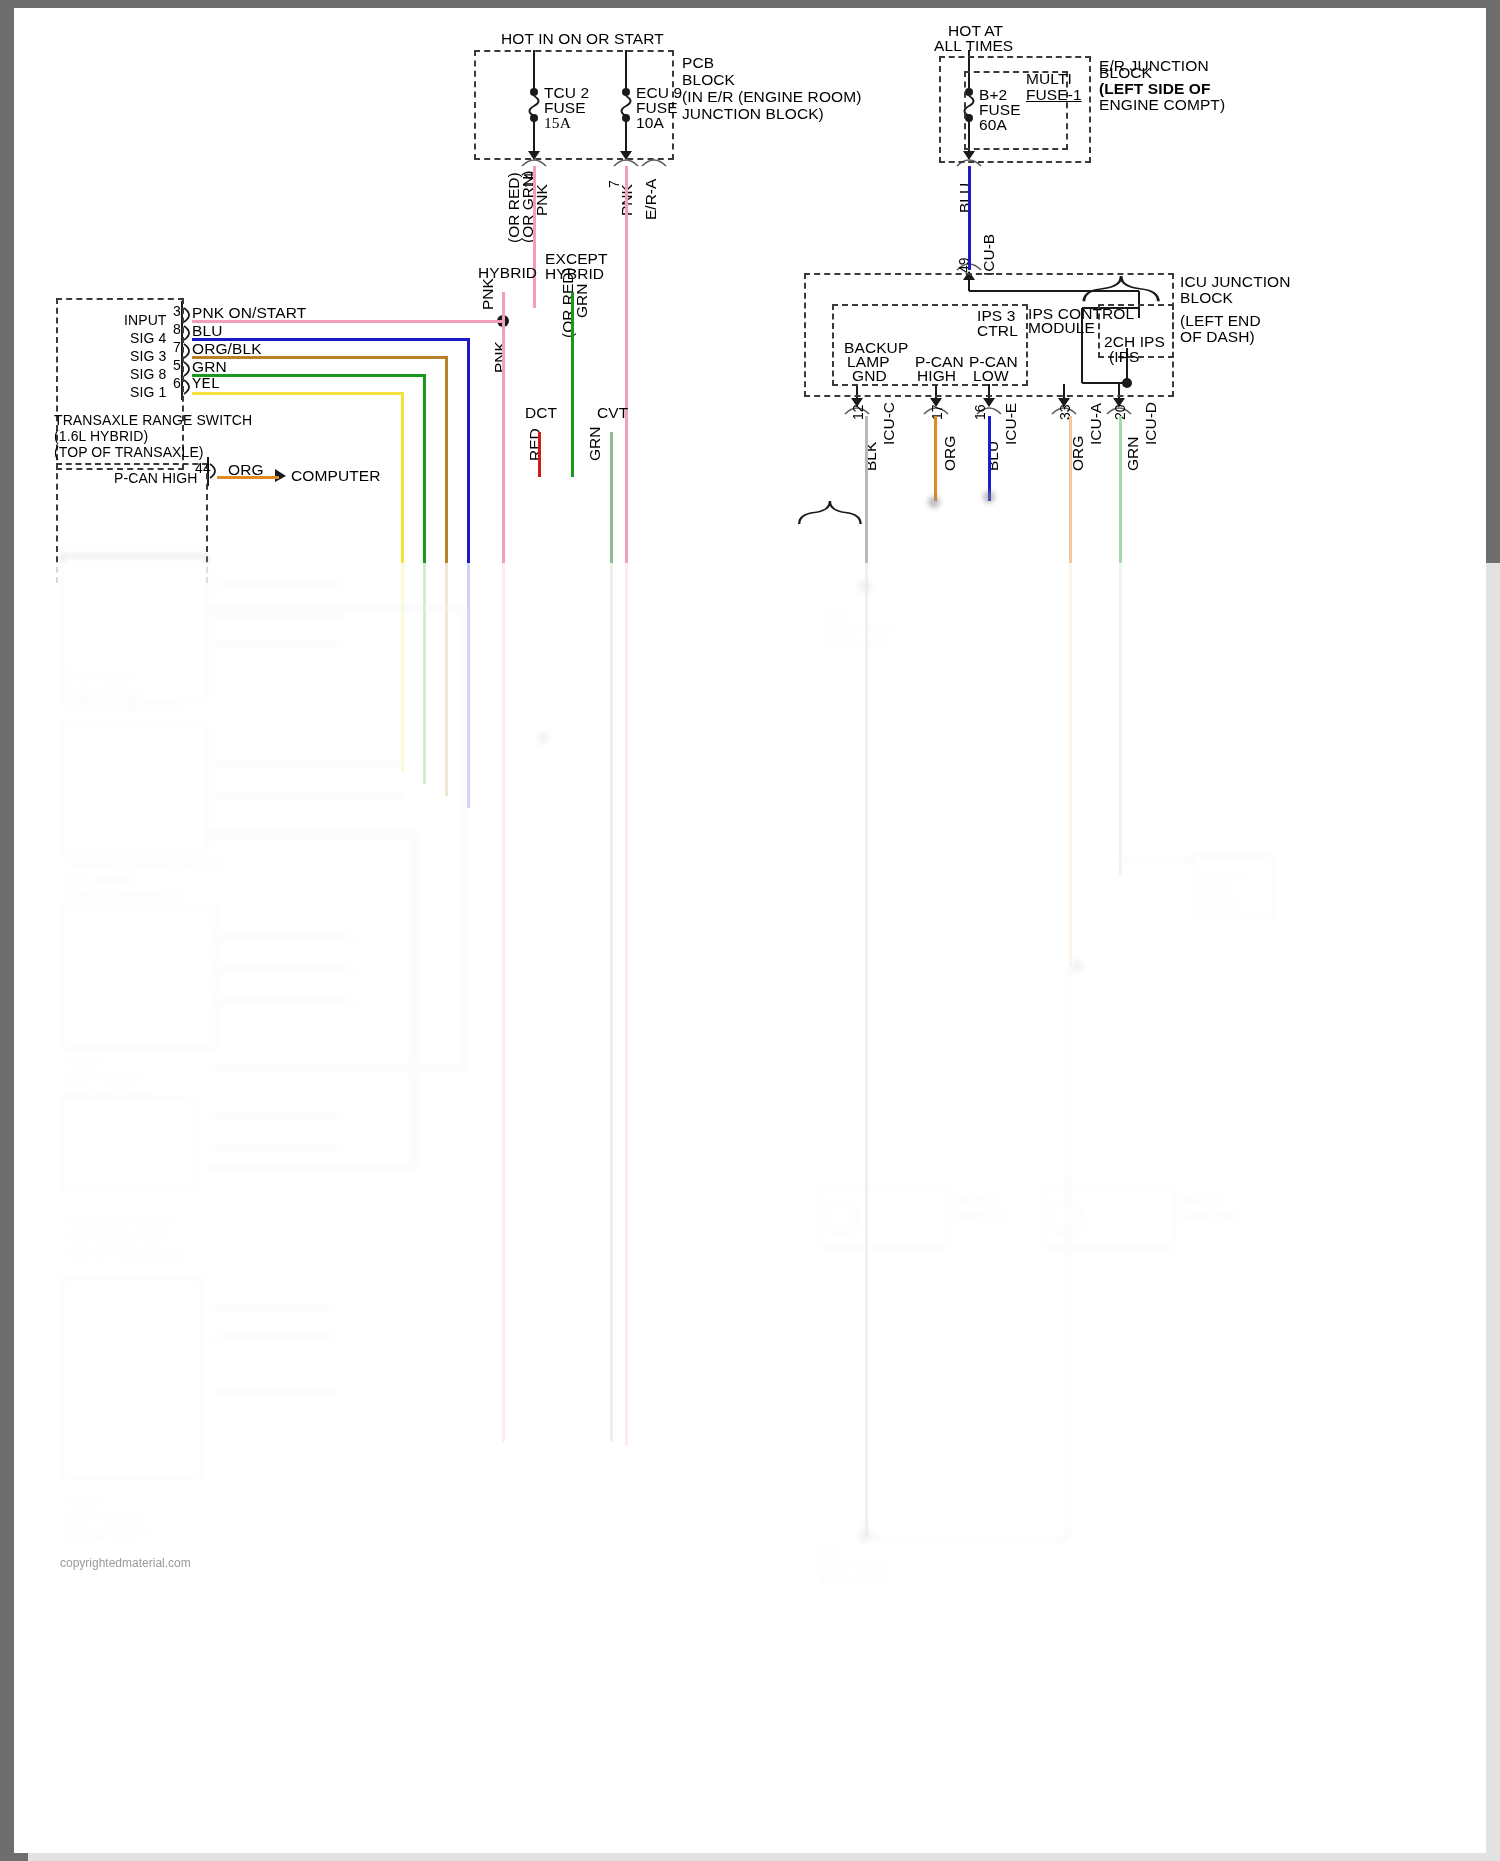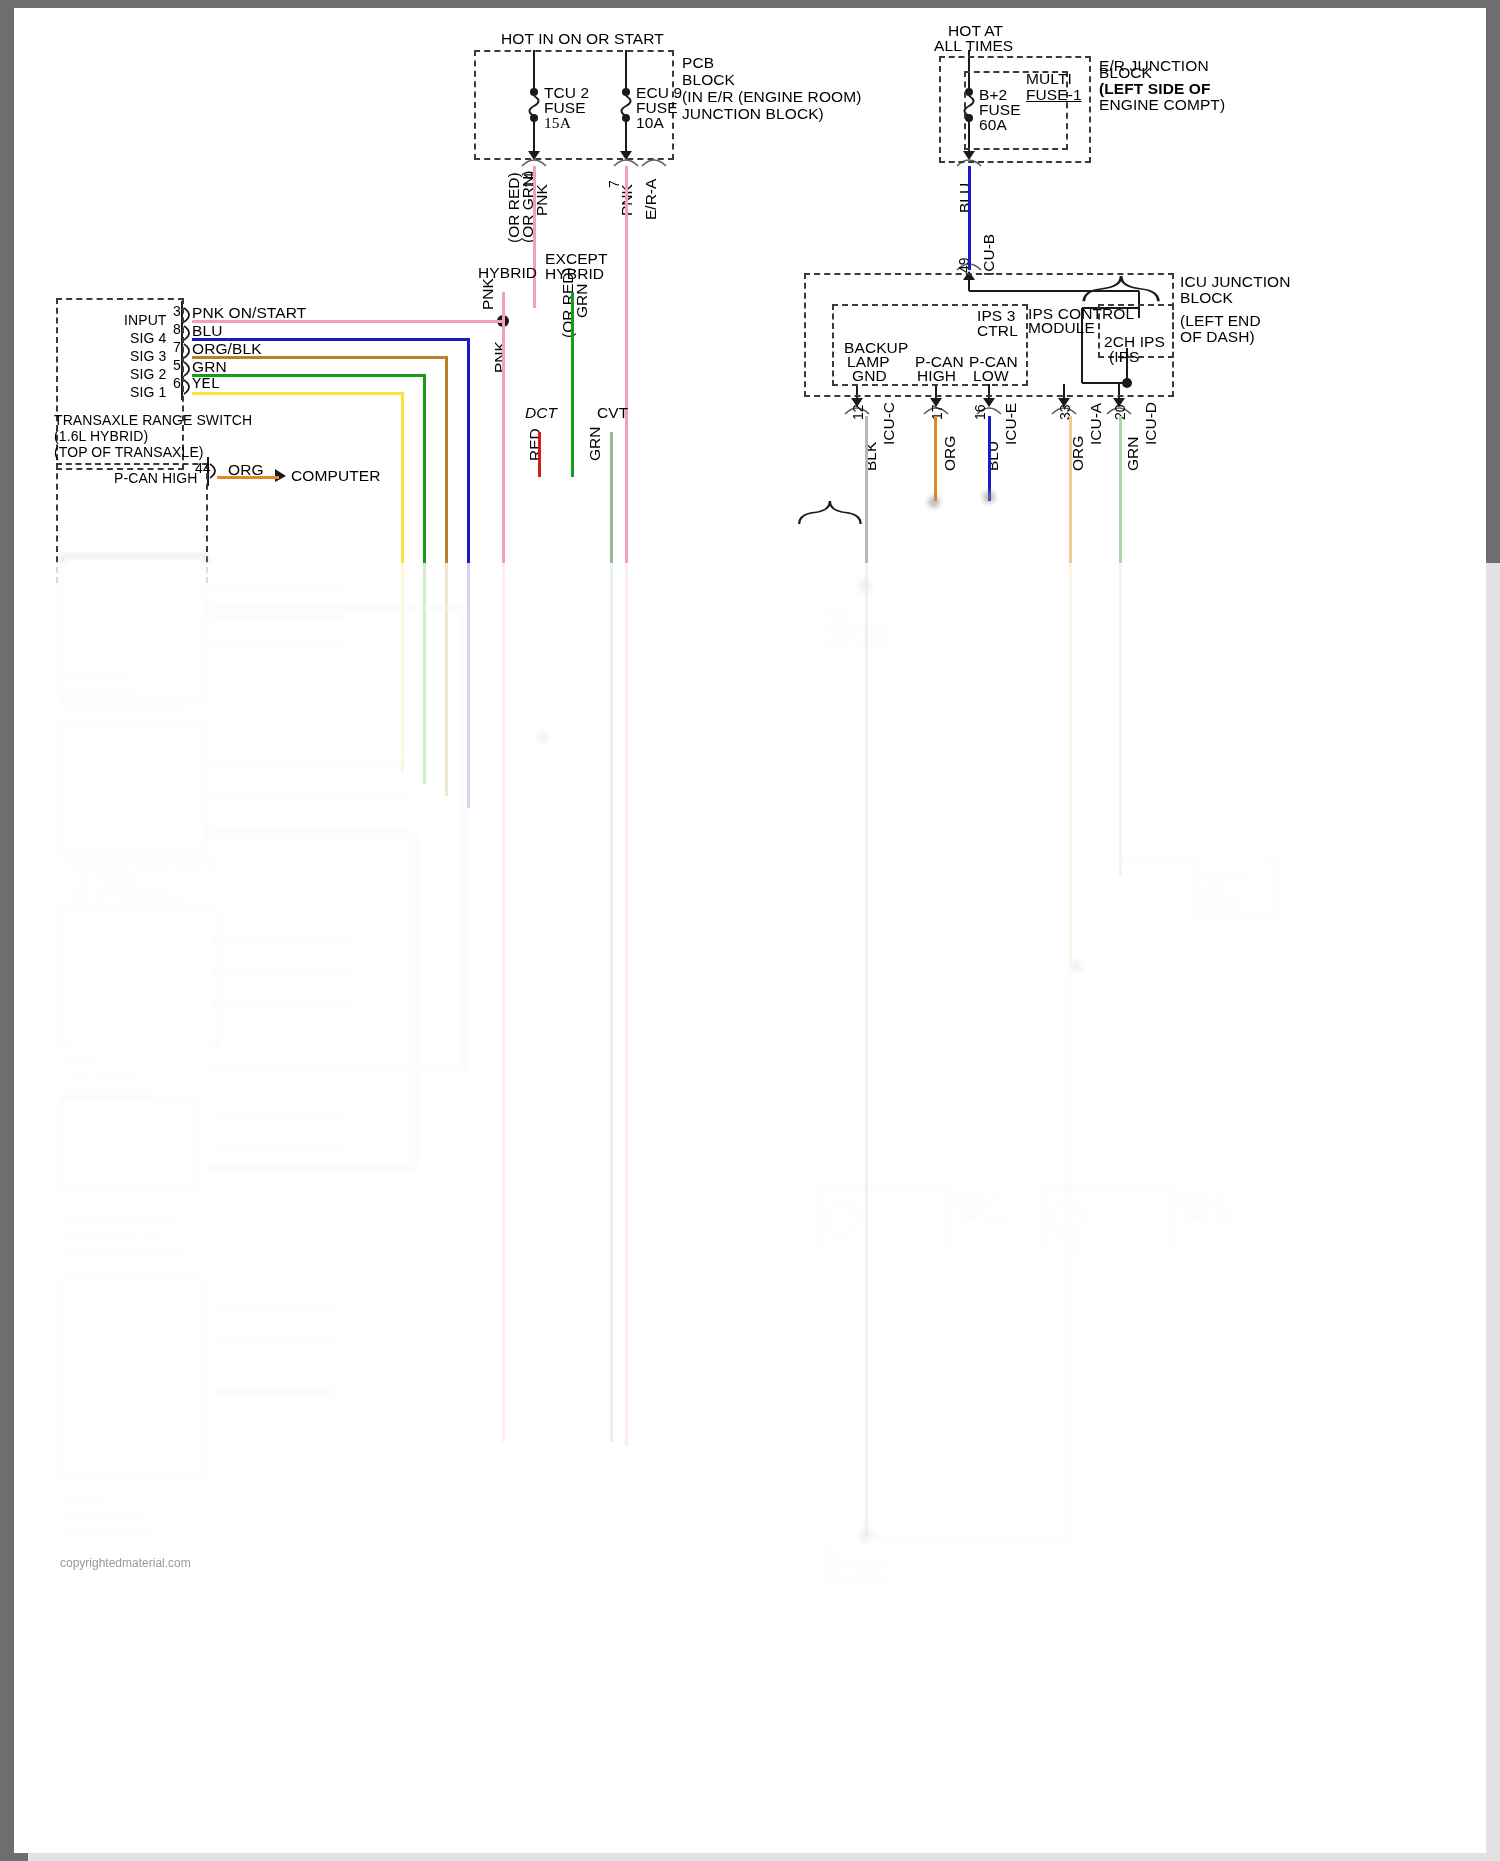--- a/index.html
+++ b/index.html
@@ -202,21 +202,21 @@
 
     <div class="vt sm" style="left:1098px;top:412px;">20</div>
     <div class="vt" style="left:1110px;top:463px;">GRN</div>
     <div class="vt" style="left:1128px;top:437px;">ICU-D</div>
 
     <div class="dash-box" style="left:42px;top:290px;width:128px;height:172px;"></div>
 
     <div class="t sm" style="left:110px;top:304px;">INPUT</div>
     <div class="t sm" style="left:116px;top:322px;">SIG 4</div>
     <div class="t sm" style="left:116px;top:340px;">SIG 3</div>
-    <div class="t sm" style="left:116px;top:358px;">SIG 2</div>
+    <div class="t sm" style="left:116px;top:358px;">SIG 8</div>
     <div class="t sm" style="left:116px;top:376px;">SIG 1</div>
 
     <div class="t sm" style="left:159px;top:295px;">3</div>
     <div class="t sm" style="left:159px;top:313px;">8</div>
     <div class="t sm" style="left:159px;top:331px;">7</div>
     <div class="t sm" style="left:159px;top:349px;">5</div>
     <div class="t sm" style="left:159px;top:367px;">6</div>
 
     <div class="t" style="left:178px;top:296px;">PNK ON/START</div>
     <div class="t" style="left:178px;top:314px;">BLU</div>
@@ -246,21 +246,21 @@
     <div class="vt" style="left:477px;top:365px;">PNK</div>
     <div class="vt" style="left:559px;top:310px;">GRN</div>
     <div class="vt" style="left:545px;top:330px;">(OR RED)</div>
 
     <div class="wire v" style="left:488px;top:284px;height:1150px;background:#f2a0b8;"></div>
 
     <div class="wire h" style="left:178px;top:312px;width:312px;background:#f2a0b8;"></div>
 
     <div class="wire v" style="left:557px;top:284px;height:185px;background:#1a9a1a;"></div>
 
-    <div class="t" style="left:511px;top:396px;font-style:italic;">DCT</div>
+    <div class="t" style="left:511px;top:396px;">DCT</div>
     <div class="t" style="left:583px;top:396px;">CVT</div>
     <div class="vt" style="left:512px;top:453px;">RED</div>
     <div class="vt" style="left:572px;top:453px;">GRN</div>
     <div class="wire v" style="left:524px;top:424px;height:45px;background:#d41a1a;"></div>
     <div class="wire v" style="left:596px;top:424px;height:1010px;background:#8fbf8f;"></div>
 
     <div class="wire h" style="left:178px;top:330px;width:278px;background:#1a1ac8;"></div>
     <div class="wire v" style="left:453px;top:330px;height:470px;background:#1a1ac8;"></div>
     <div class="wire h" style="left:178px;top:348px;width:256px;background:#b8802a;"></div>
     <div class="wire v" style="left:431px;top:348px;height:440px;background:#b8802a;"></div>

